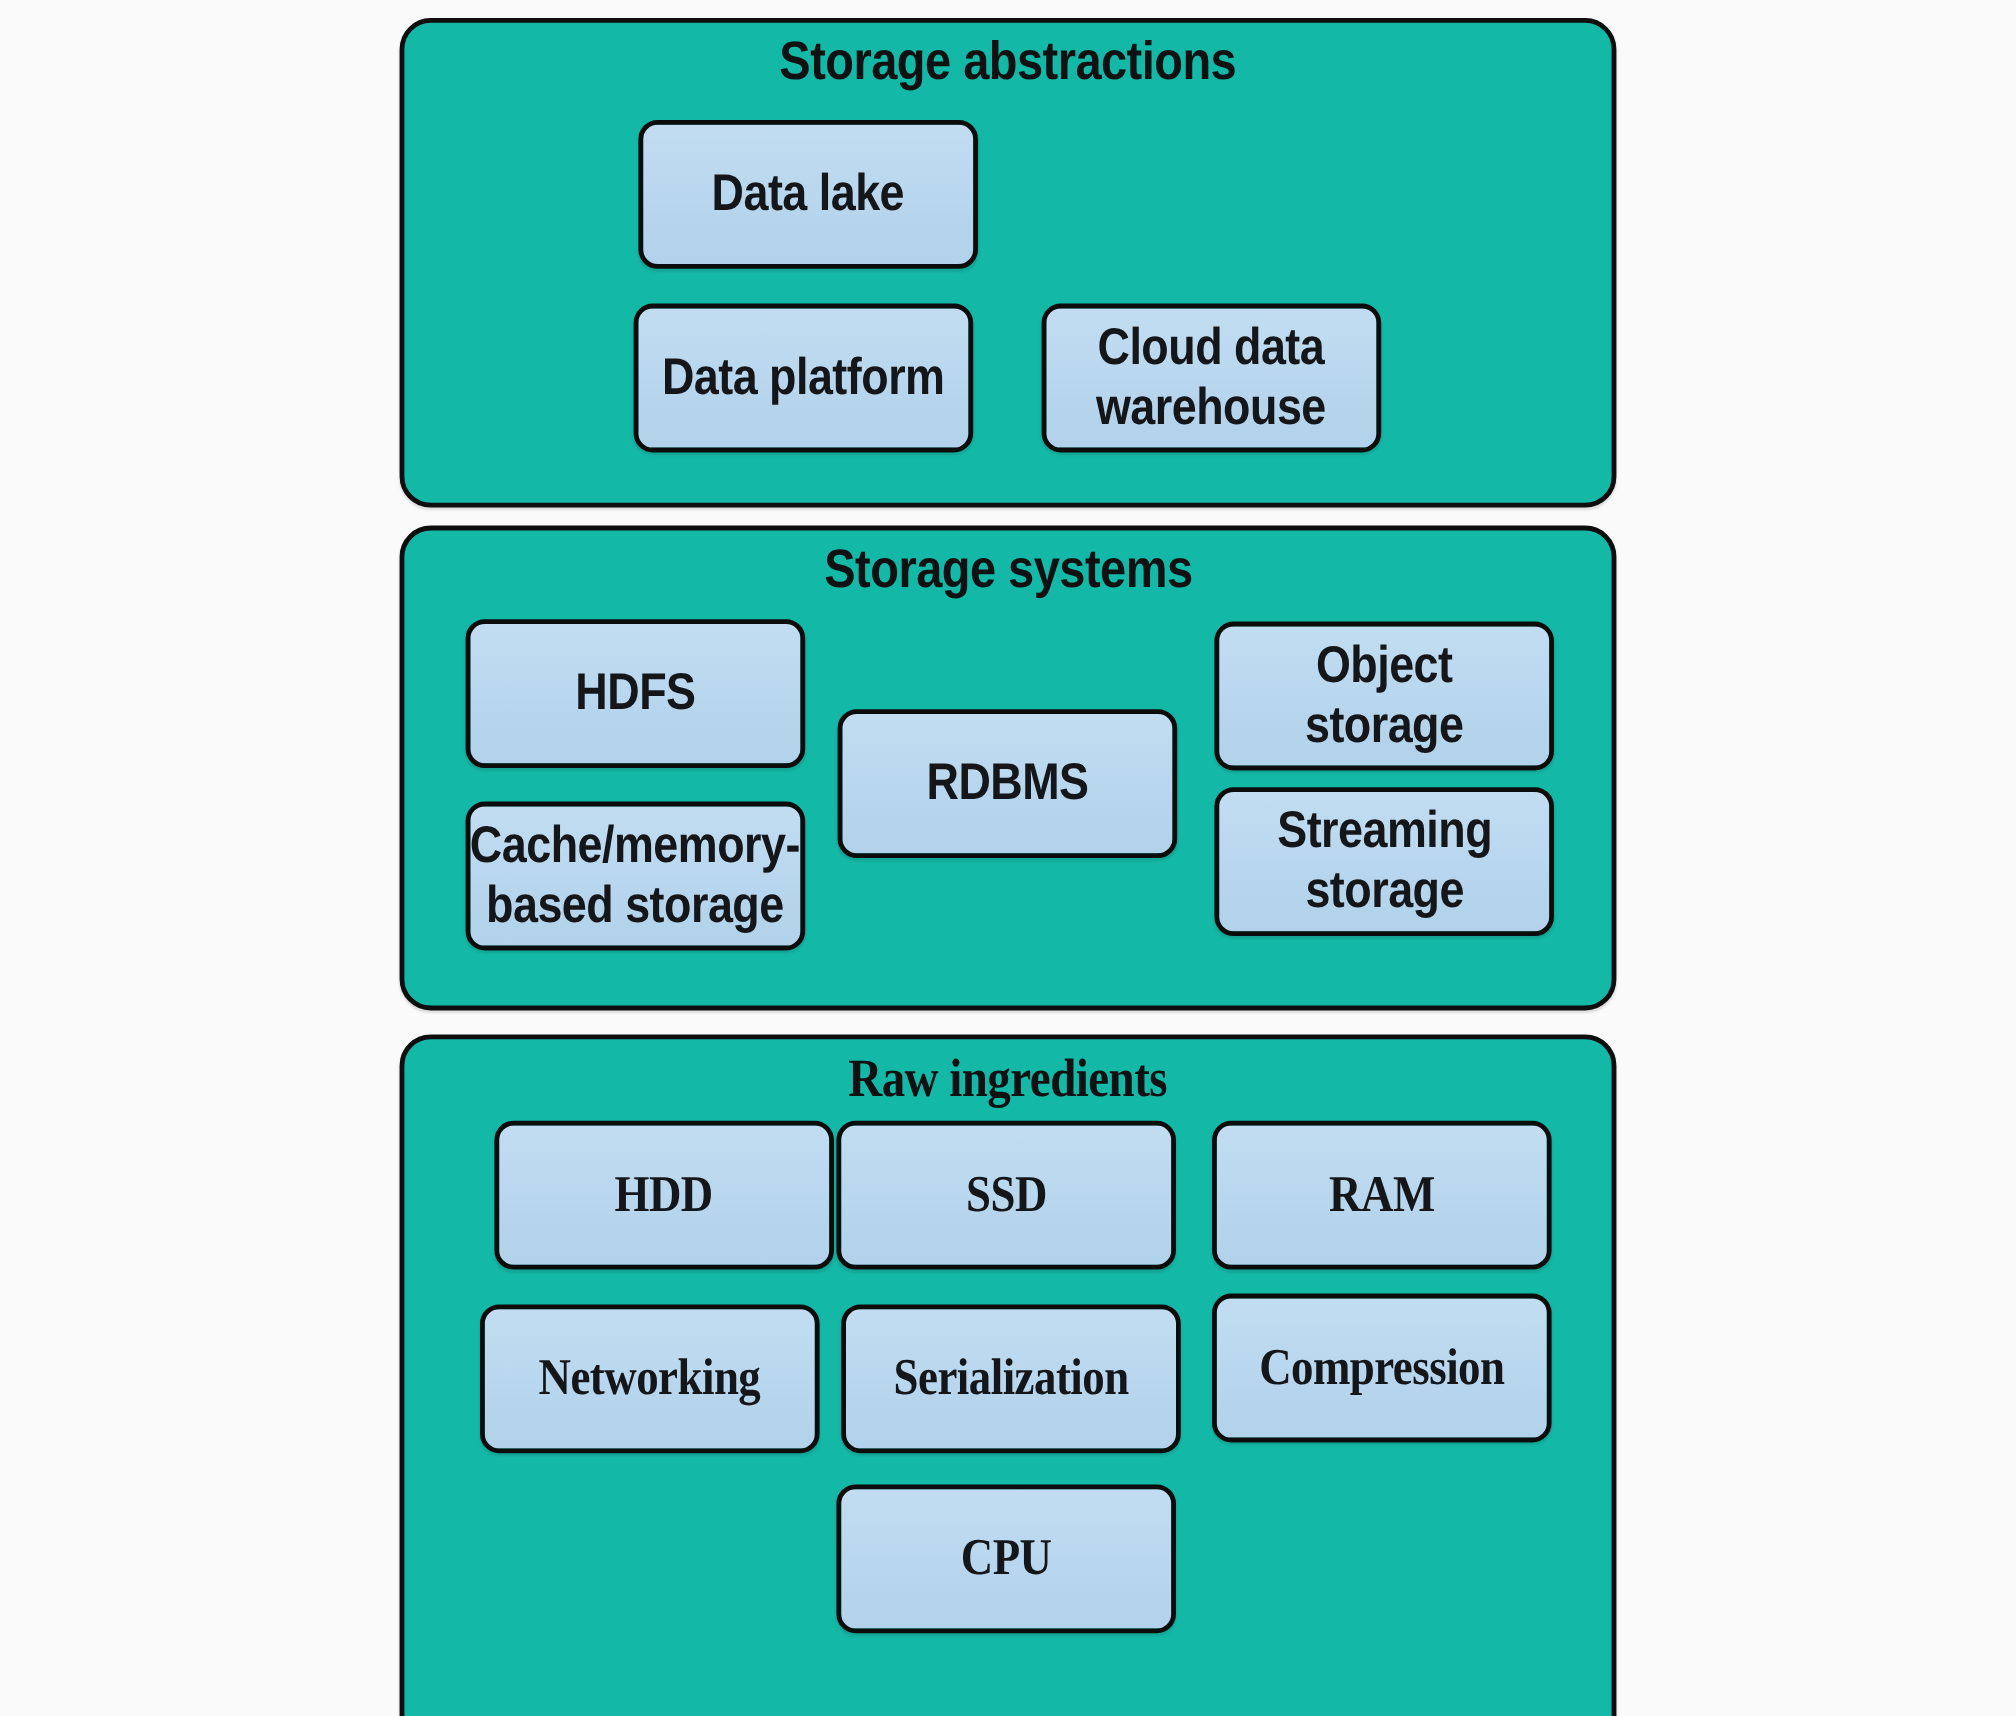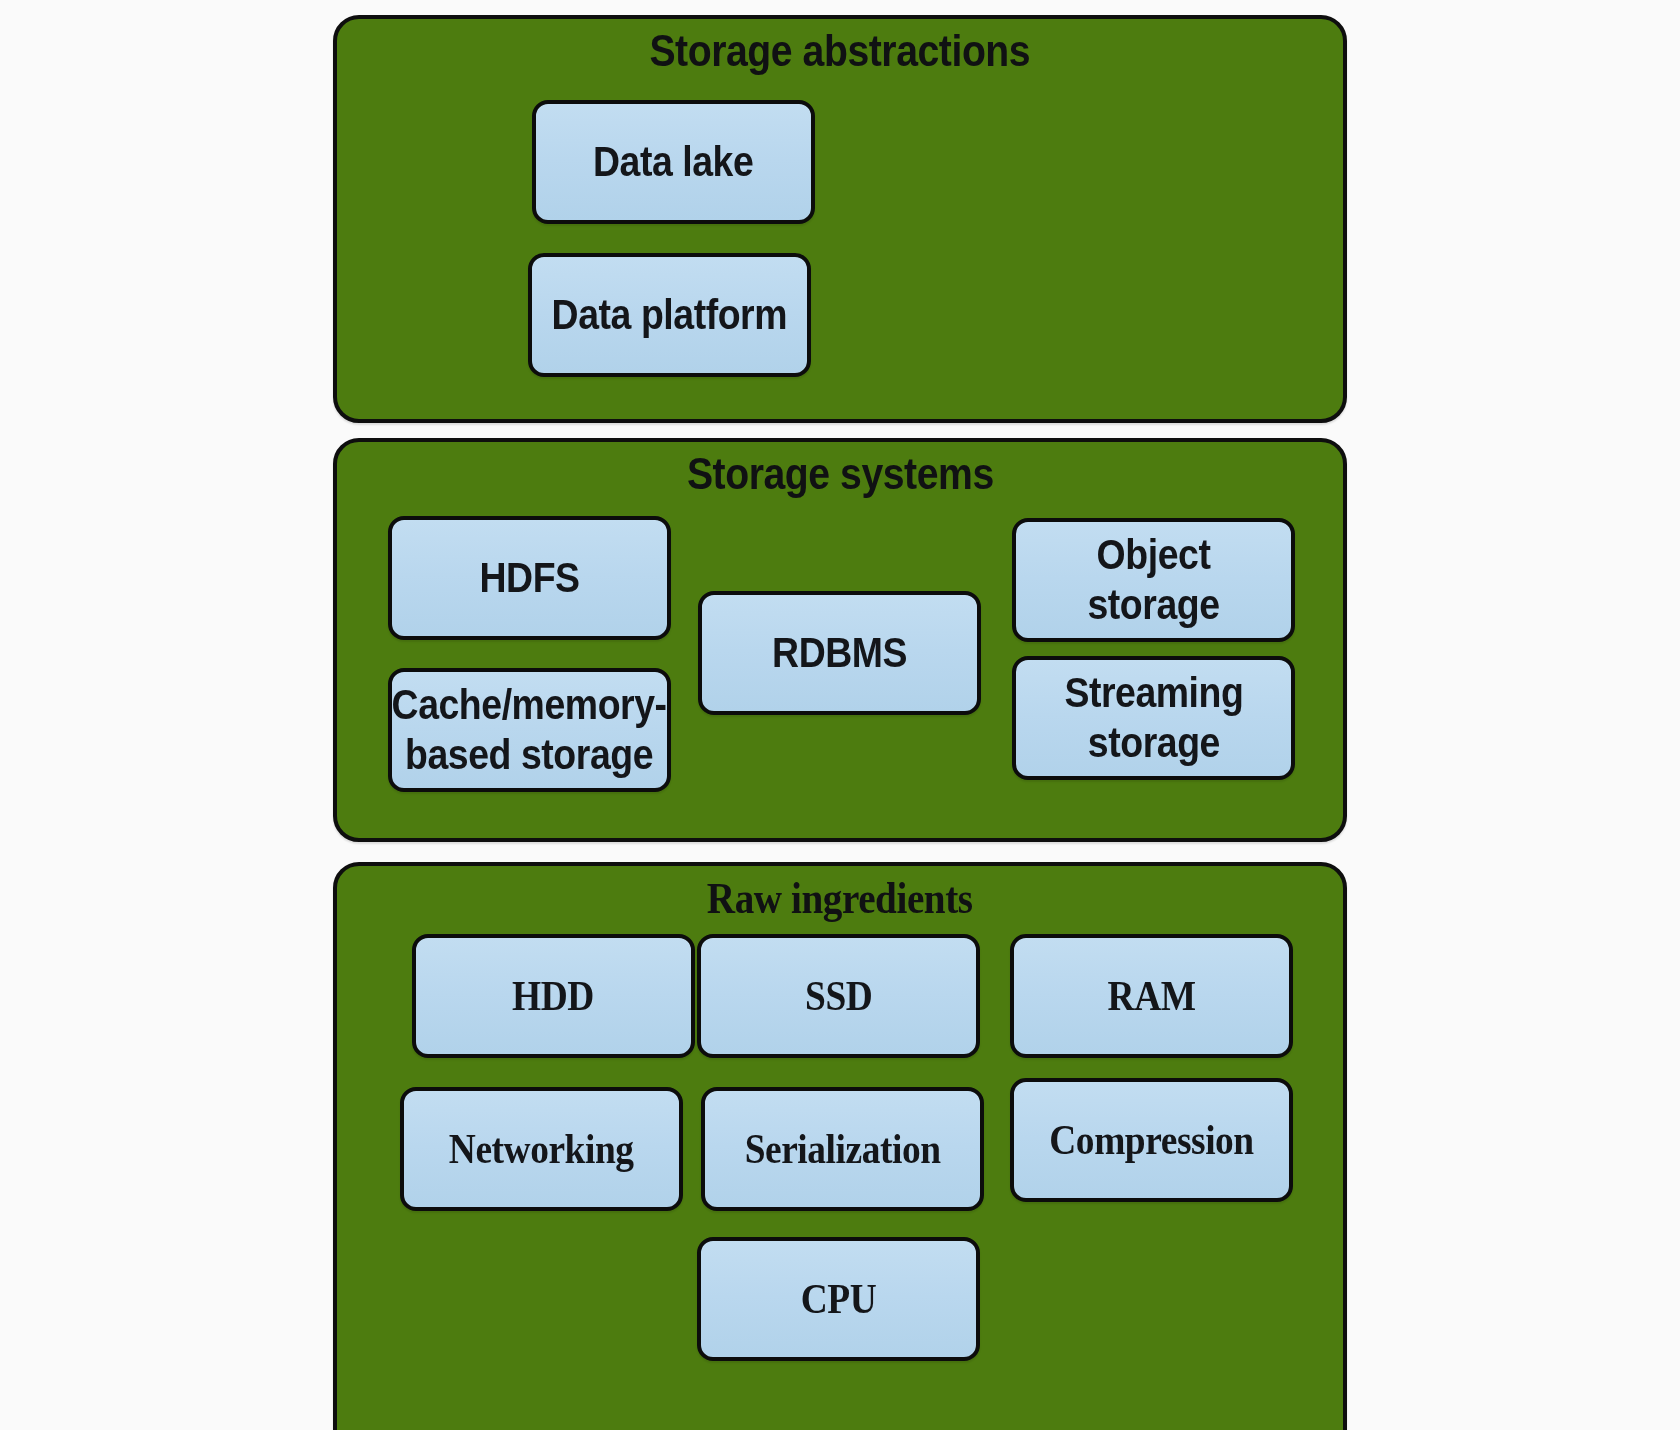--- a/index.html
+++ b/index.html
@@ -13,21 +13,21 @@
     width: 1680px;
     height: 1430px;
     background: #fafafa;
     overflow: hidden;
   }
   .container {
     position: absolute;
     left: 333px;
     width: 1014px;
     box-sizing: border-box;
-    background: #4d7c0f;
+    background: #14b8a6;
     border: 4px solid #0e0e0e;
     border-radius: 26px;
     box-shadow: 0 2px 2px rgba(0,0,0,0.12);
   }
   #c1 { top: 15px;  height: 408px; }
   #c2 { top: 438px; height: 404px; }
   #c3 { top: 862px; height: 645px; font-family: Liberation Serif, serif; }
 
   .title {
     position: absolute;
@@ -103,20 +103,24 @@
   <section class="container" id="c1">
     <div class="title">
       <span class="tspan">Storage abstractions</span>
     </div>
     <div class="node" id="n-data-lake">
       <span class="lbl">Data lake</span>
     </div>
     <div class="node" id="n-data-platform">
       <span class="lbl">Data platform</span>
     </div>
+    <div class="node" id="n-cloud-dw">
+      <span class="lbl">Cloud data
+warehouse</span>
+    </div>
   </section>
 
   <section class="container" id="c2">
     <div class="title">
       <span class="tspan">Storage systems</span>
     </div>
     <div class="node" id="n-hdfs">
       <span class="lbl">HDFS</span>
     </div>
     <div class="node" id="n-rdbms">

